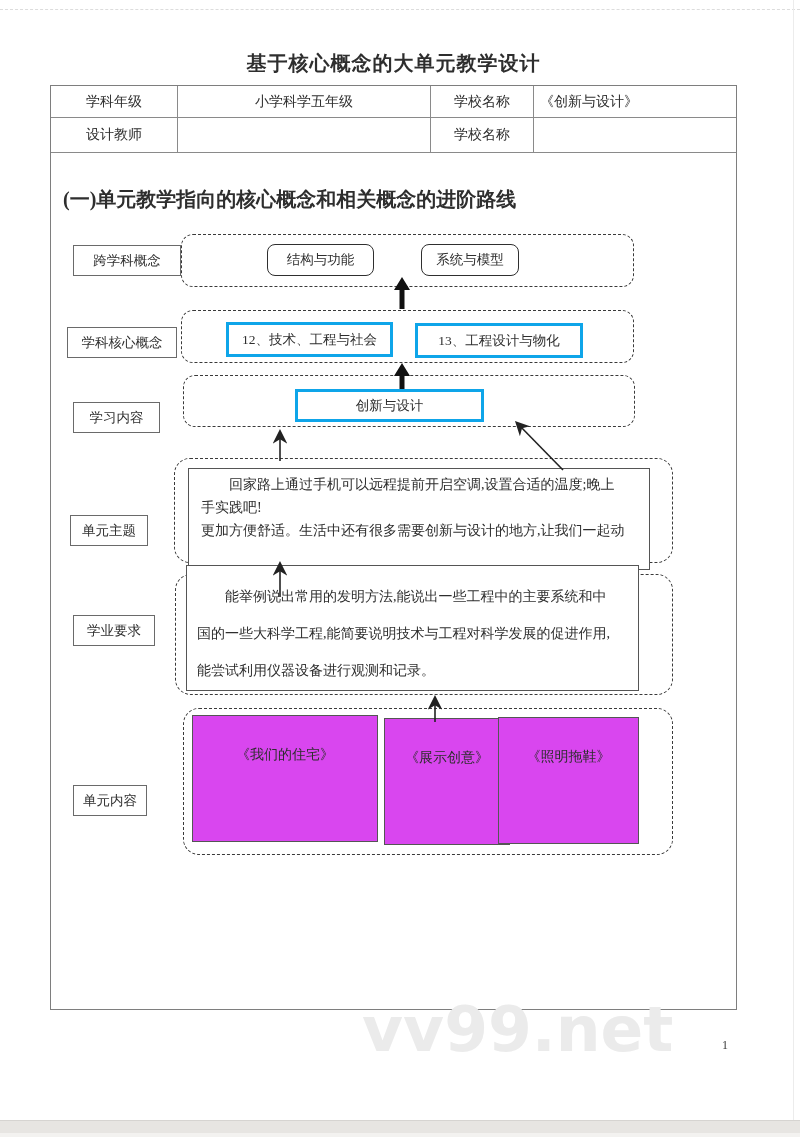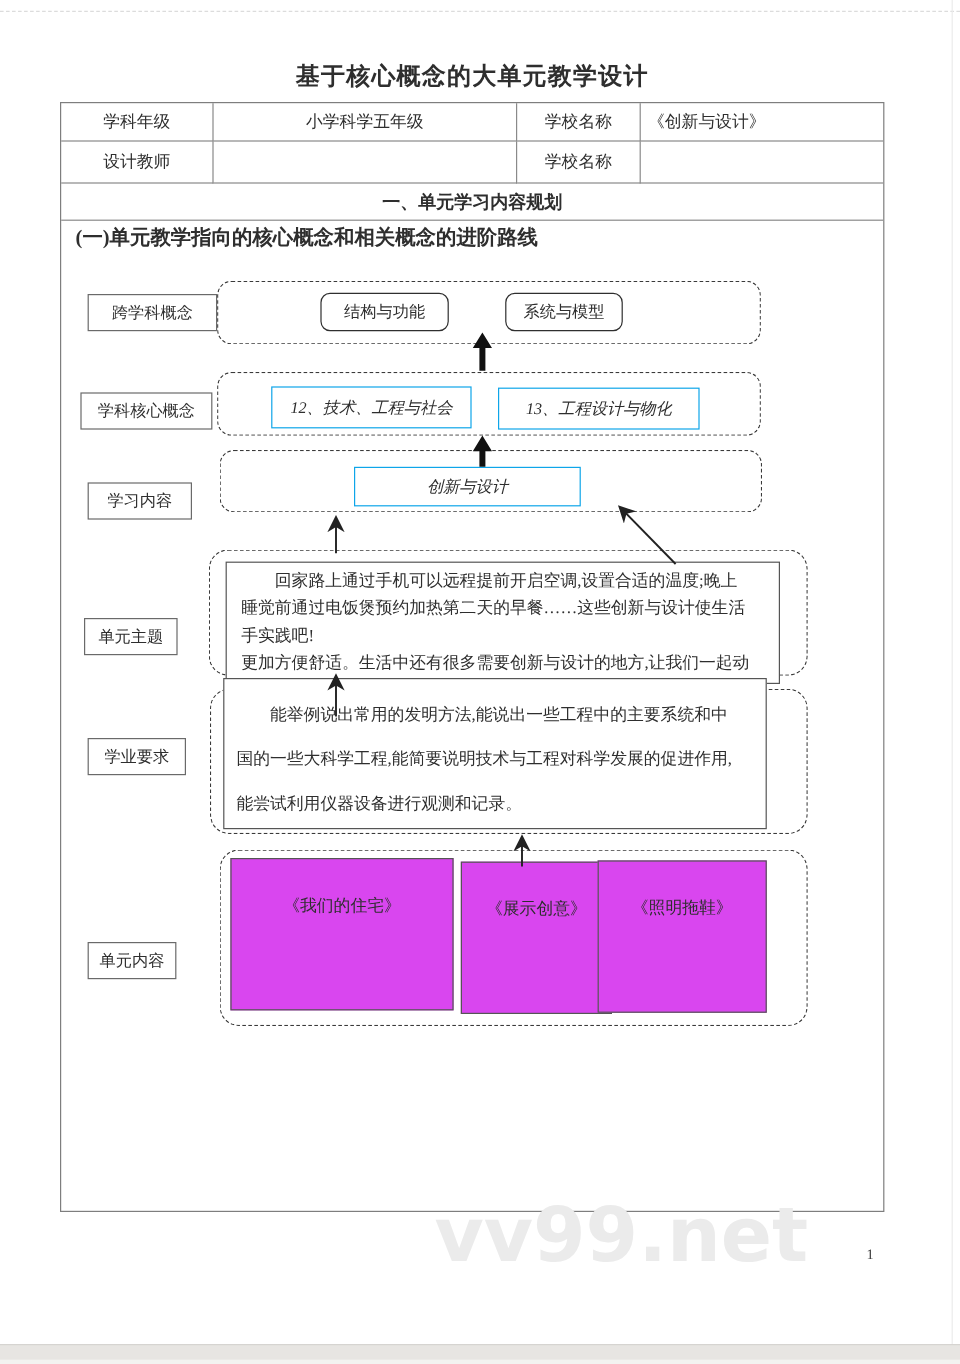--- a/index.html
+++ b/index.html
@@ -17,29 +17,29 @@
   .doc-title{left:0;top:50px;width:787px;text-align:center;font-size:20px;font-weight:bold;letter-spacing:1px;}
   
   .tbl{left:50px;top:85px;width:687px;height:925px;border:1px solid #7e7e7e;box-sizing:border-box;}
   .cell{position:absolute;box-sizing:border-box;display:flex;align-items:center;justify-content:center;
         font-size:14px;border-color:#8a8a8a;}
   .bb{border-bottom:1px solid #8a8a8a;}
   .br{border-right:1px solid #8a8a8a;}
   .cell.left{justify-content:flex-start;padding-left:6px;}
   .hdr-row{font-size:15px;font-weight:bold;}
   
-  .heading{left:63px;top:186px;font-size:17px;font-weight:bold;white-space:nowrap;}
+  .heading{left:63px;top:186px;font-size:20px;font-weight:bold;white-space:nowrap;}
   .lblbox{border:1px solid #6a6a6a;display:flex;align-items:center;justify-content:center;
           font-size:13.5px;white-space:nowrap;box-sizing:border-box;background:#fff;}
   .dashc{border:1.5px dashed #3a3a3a;border-radius:12px;box-sizing:border-box;}
   .dashc.big{border-radius:16px;}
   .node{position:absolute;box-sizing:border-box;display:flex;align-items:center;justify-content:center;
         font-size:13.5px;white-space:nowrap;background:#fff;}
   .rnd{border:1.5px solid #2f2f2f;border-radius:8px;}
-  .sq{border:1px solid #0ea5e9;font-style:italic;}
+  .sq{border:3px solid #0ea5e9;}
   .txtbox{position:absolute;box-sizing:border-box;border:1px solid #555;background:#fff;
           font-size:14px;overflow:hidden;}
   .txtbox .ln{white-space:nowrap;}
   .theme-box{padding:4px 12px 0 12px;}
   .theme-box .ln{line-height:23px;}
   .req-box{padding:12px 10px 0 10px;}
   .req-box .ln{line-height:37px;}
   .indent{text-indent:2em;}
   .unitbox{position:absolute;box-sizing:border-box;border:1px solid #555;background:#d946ef;
            font-size:14px;text-align:center;padding-top:30px;white-space:nowrap;}
@@ -62,21 +62,20 @@
   <div class="cell bb br" style="left:0;top:0;width:127px;height:32px;">学科年级</div>
   <div class="cell bb br" style="left:127px;top:0;width:253px;height:32px;">小学科学五年级</div>
   <div class="cell bb br" style="left:380px;top:0;width:103px;height:32px;">学校名称</div>
   <div class="cell bb left" style="left:483px;top:0;width:202px;height:32px;">《创新与设计》</div>
 
   <div class="cell bb br" style="left:0;top:32px;width:127px;height:35px;">设计教师</div>
   <div class="cell bb br" style="left:127px;top:32px;width:253px;height:35px;"></div>
   <div class="cell bb br" style="left:380px;top:32px;width:103px;height:35px;">学校名称</div>
   <div class="cell bb left" style="left:483px;top:32px;width:202px;height:35px;"></div>
 
-  <div class="cell bb hdr-row" style="left:0;top:67px;width:685px;height:31px;">一、单元学习内容规划</div>
 </div>
 
 <div class="abs heading">(一)单元教学指向的核心概念和相关概念的进阶路线</div>
 
 <div class="abs lblbox" style="left:73px;top:245px;width:108px;height:31px;">跨学科概念</div>
 <div class="abs lblbox" style="left:67px;top:327px;width:110px;height:31px;">学科核心概念</div>
 <div class="abs lblbox" style="left:73px;top:402px;width:87px;height:31px;">学习内容</div>
 <div class="abs lblbox" style="left:70px;top:515px;width:78px;height:31px;">单元主题</div>
 <div class="abs lblbox" style="left:73px;top:615px;width:82px;height:31px;">学业要求</div>
 <div class="abs lblbox" style="left:73px;top:785px;width:74px;height:31px;">单元内容</div>
@@ -88,21 +87,20 @@
 <div class="abs dashc" style="left:181px;top:310px;width:453px;height:53px;"></div>
 <div class="node sq" style="left:226px;top:322px;width:167px;height:35px;">12、技术、工程与社会</div>
 <div class="node sq" style="left:415px;top:323px;width:168px;height:35px;">13、工程设计与物化</div>
 
 <div class="abs dashc" style="left:183px;top:375px;width:452px;height:52px;"></div>
 <div class="node sq" style="left:295px;top:389px;width:189px;height:33px;">创新与设计</div>
 
 <div class="abs dashc big" style="left:174px;top:458px;width:499px;height:105px;"></div>
 <div class="txtbox theme-box" style="left:188px;top:468px;width:462px;height:102px;">
   <div class="ln indent">回家路上通过手机可以远程提前开启空调,设置合适的温度;晚上</div>
-  <div class="ln">睡觉前通过电饭煲预约加热第二天的早餐……这些创新与设计使生活</div>
   <div class="ln">手实践吧!</div>
   <div class="ln">更加方便舒适。生活中还有很多需要创新与设计的地方,让我们一起动</div>
 </div>
 
 <div class="abs dashc big" style="left:175px;top:574px;width:498px;height:121px;"></div>
 <div class="txtbox req-box" style="left:186px;top:565px;width:453px;height:126px;">
   <div class="ln indent">能举例说出常用的发明方法,能说出一些工程中的主要系统和中</div>
   <div class="ln">国的一些大科学工程,能简要说明技术与工程对科学发展的促进作用,</div>
   <div class="ln">能尝试利用仪器设备进行观测和记录。</div>
 </div>

